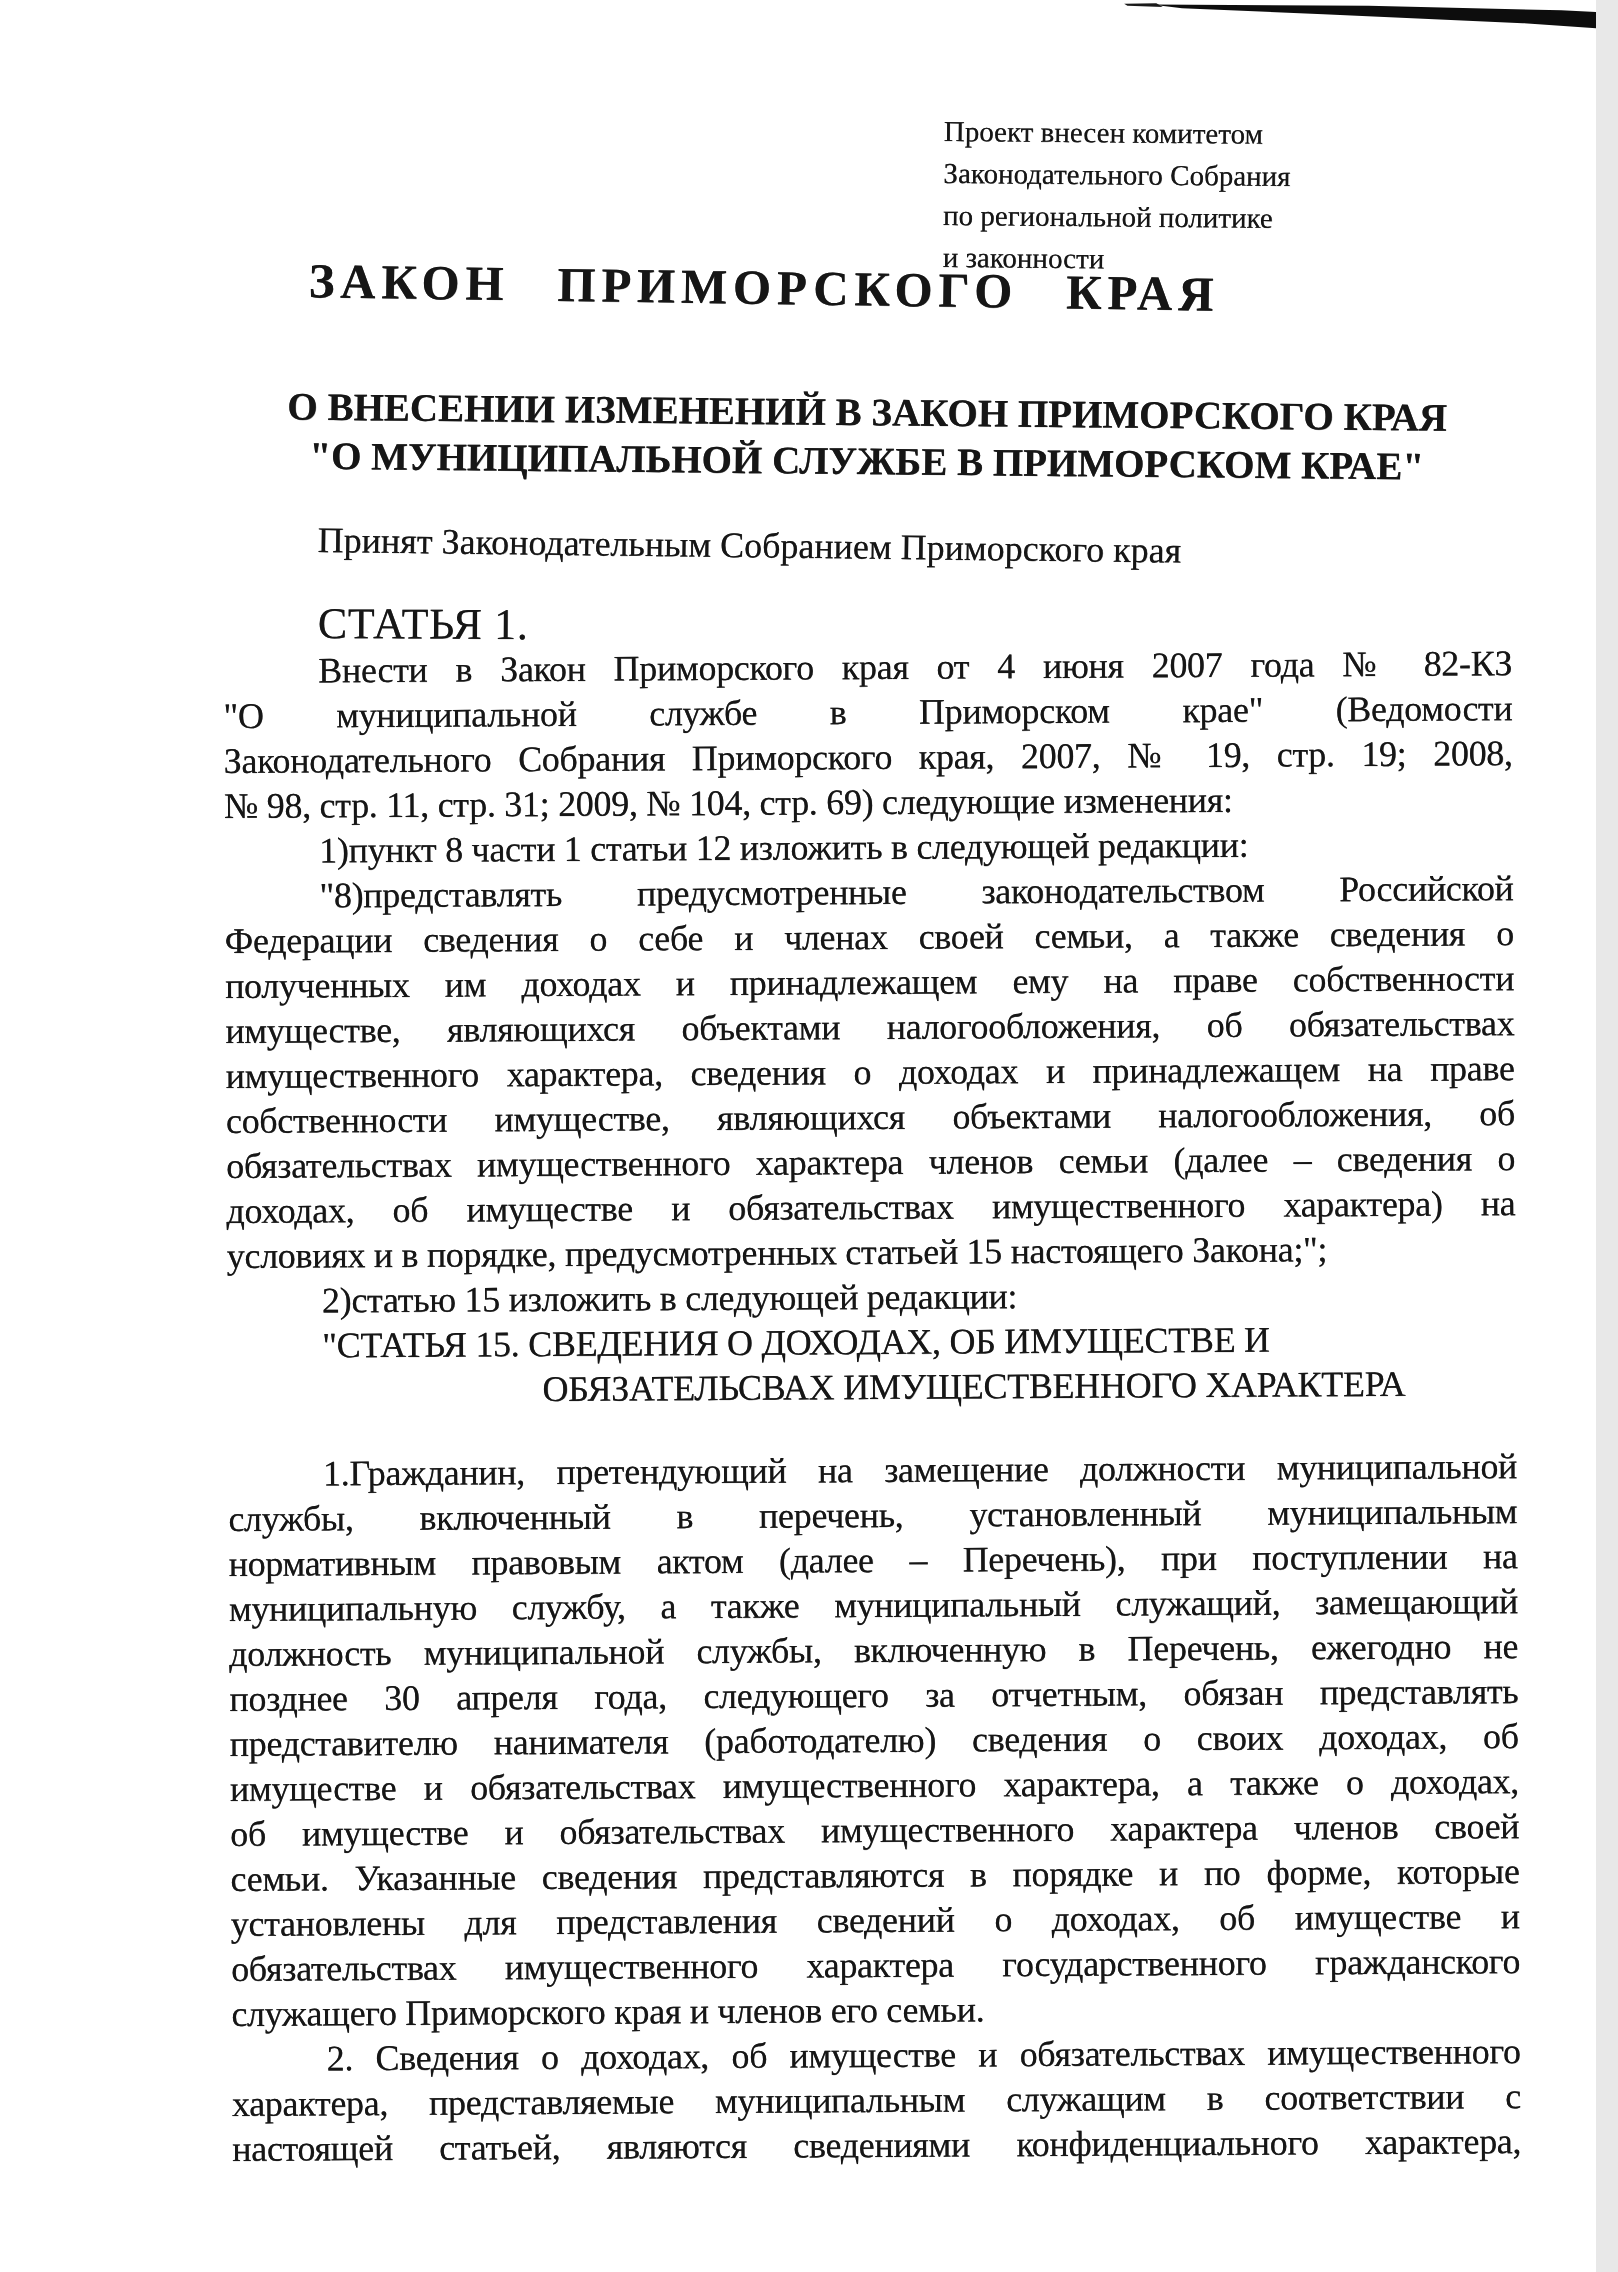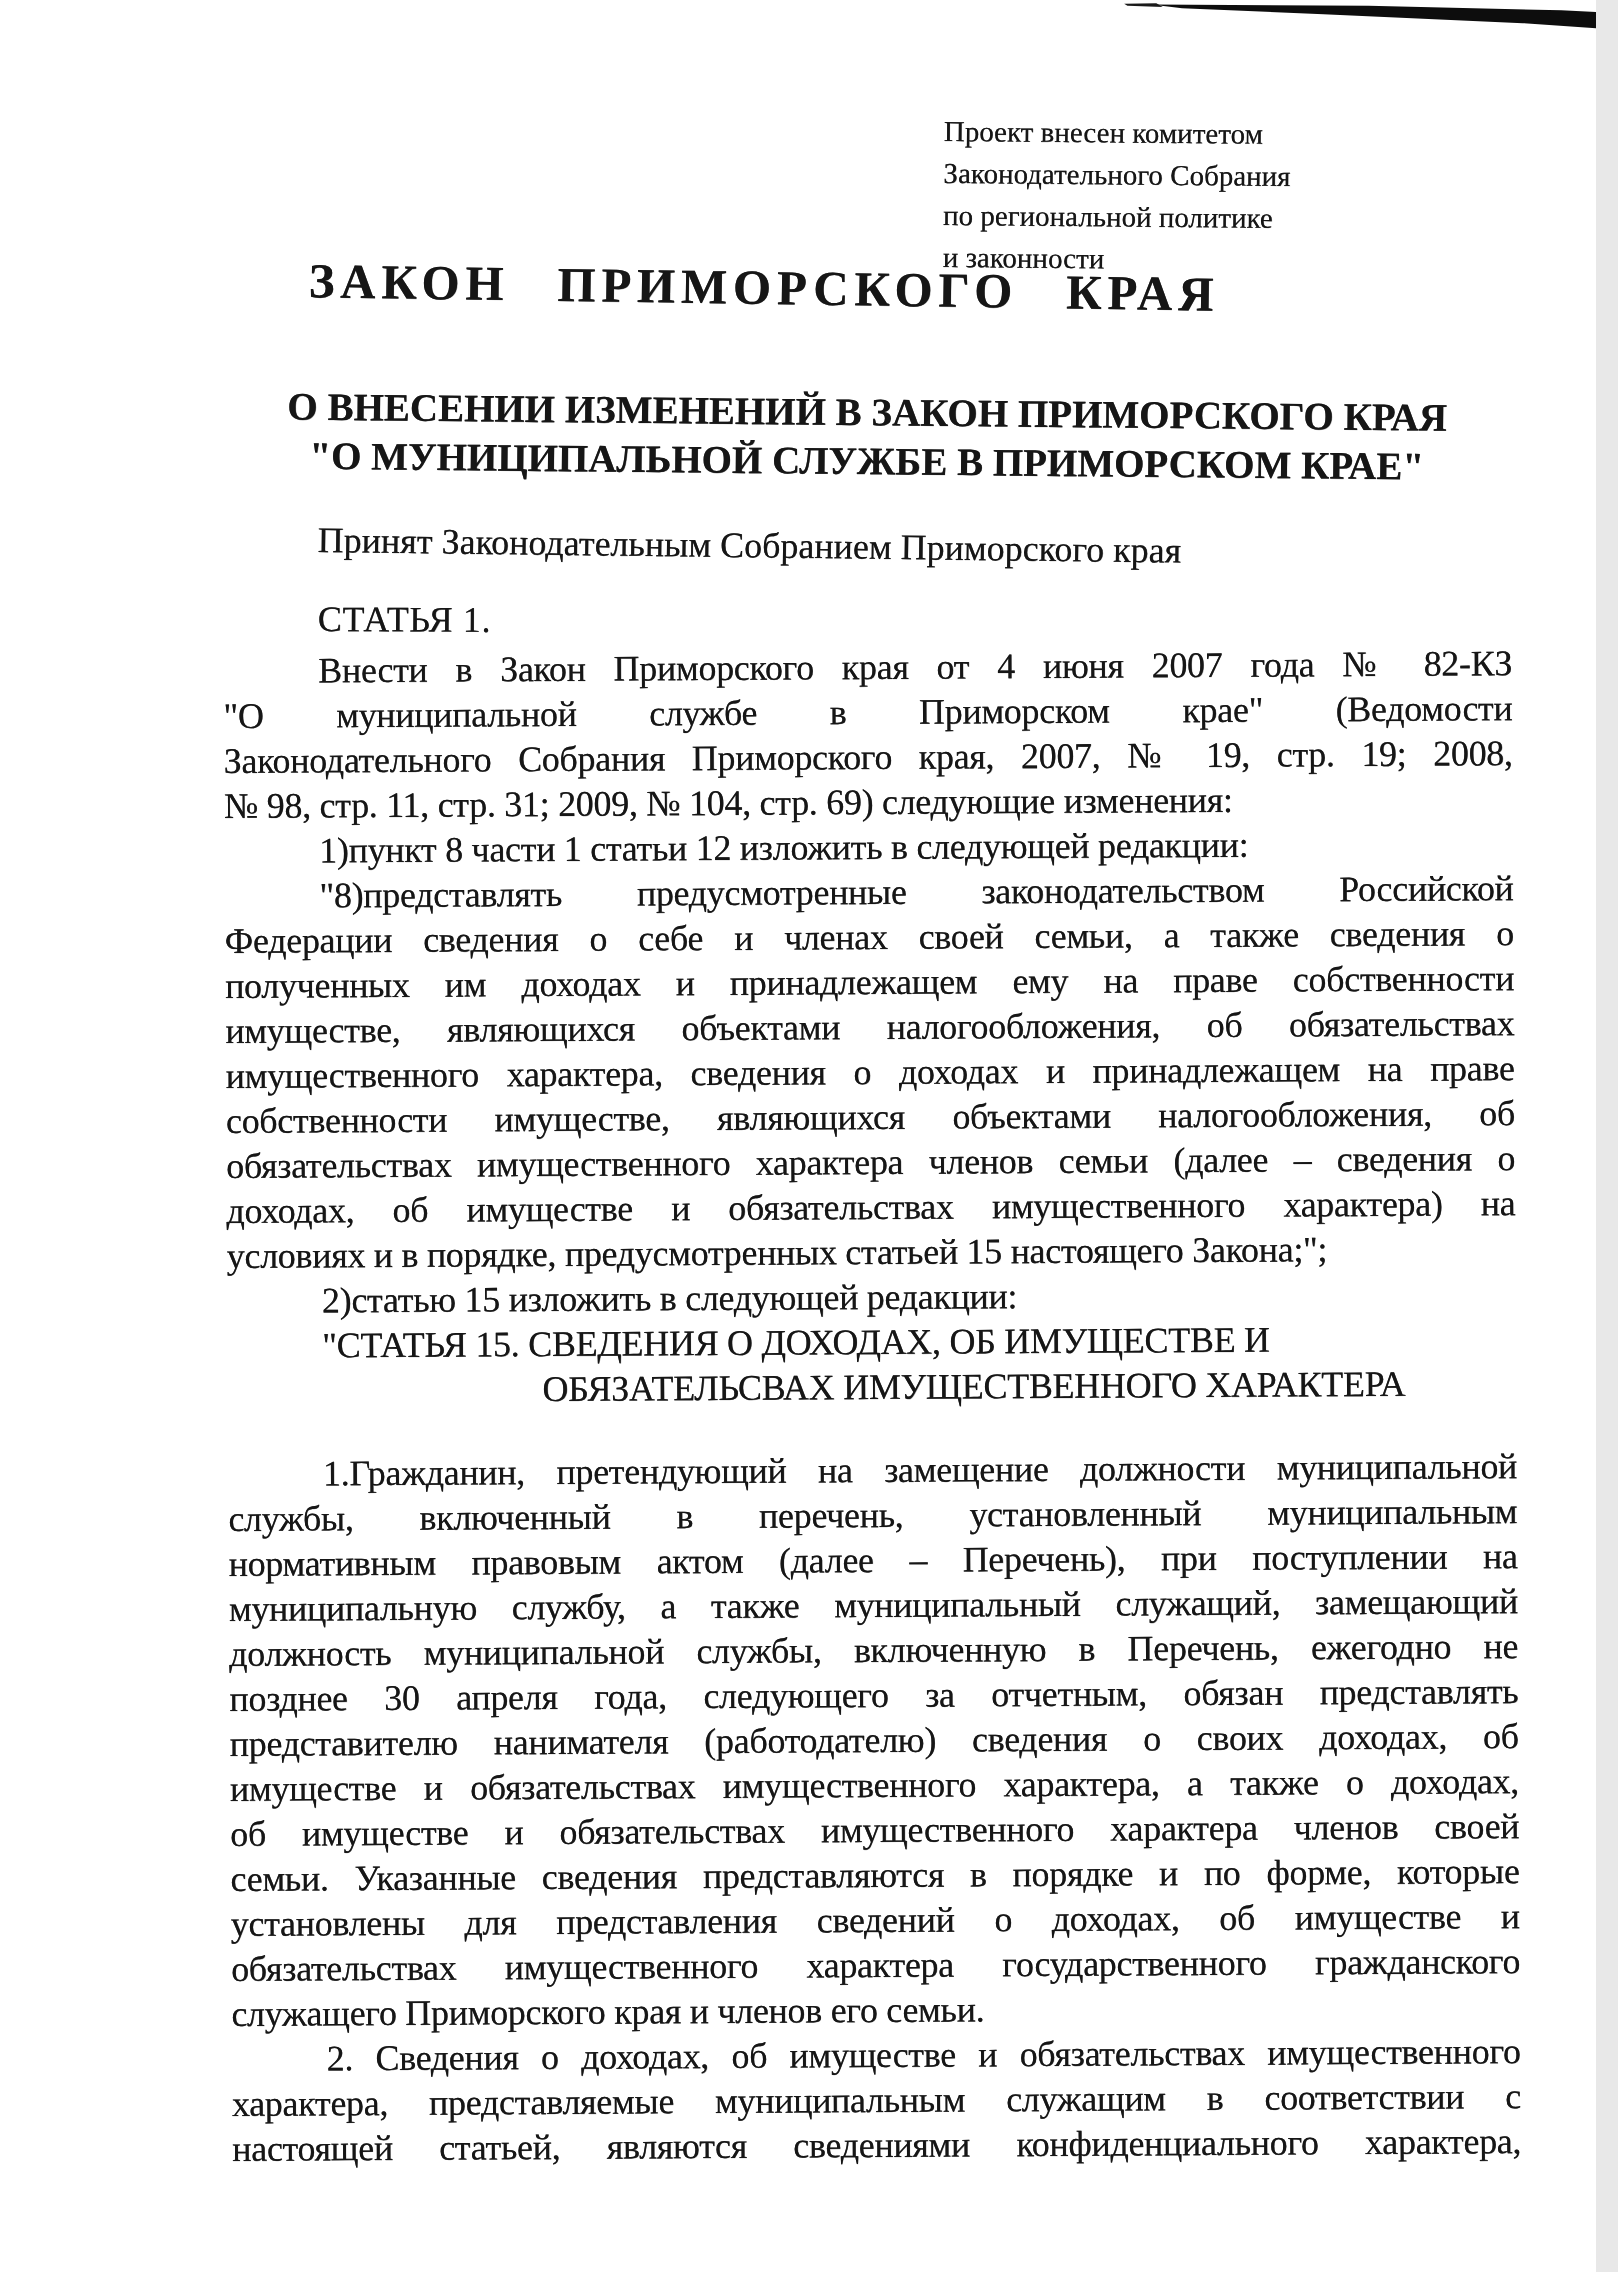--- a/index.html
+++ b/index.html
@@ -52,21 +52,21 @@
     position: absolute;
     left: 318px; top: 519px;
     font-size: 36px;
     transform: rotate(0.7deg); transform-origin: 0 0;
     white-space: nowrap;
   }
 
   .art1-heading {
     position: absolute;
     left: 318px; top: 598px;
-    font-size: 36px;
+    font-size: 44px;
     letter-spacing: 0.6px;
     transform: rotate(0.3deg); transform-origin: 0 0;
     white-space: nowrap;
   }
 
   
   .bodytext {
     position: absolute;
     left: 223px; top: 649px; width: 1289px;
     font-size: 36px; line-height: 45px;

